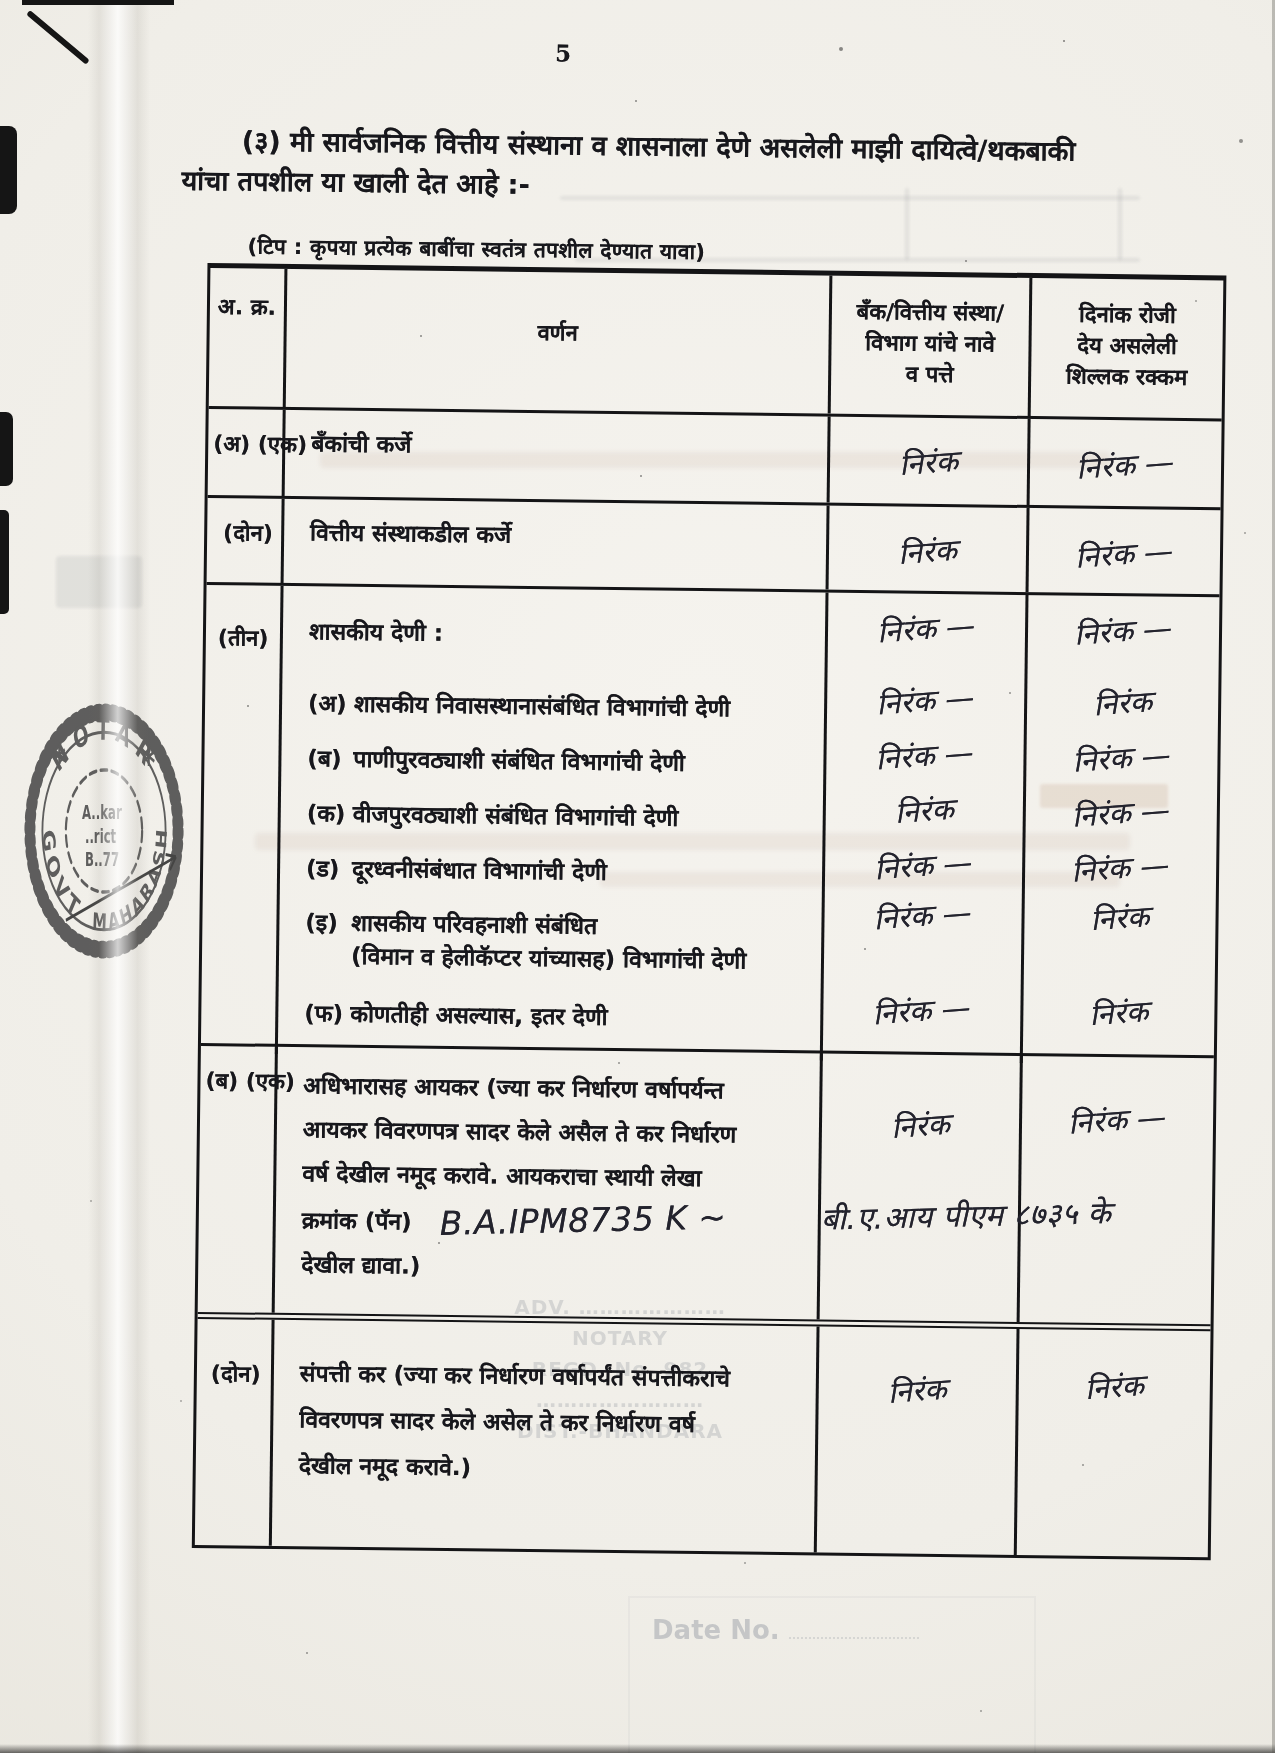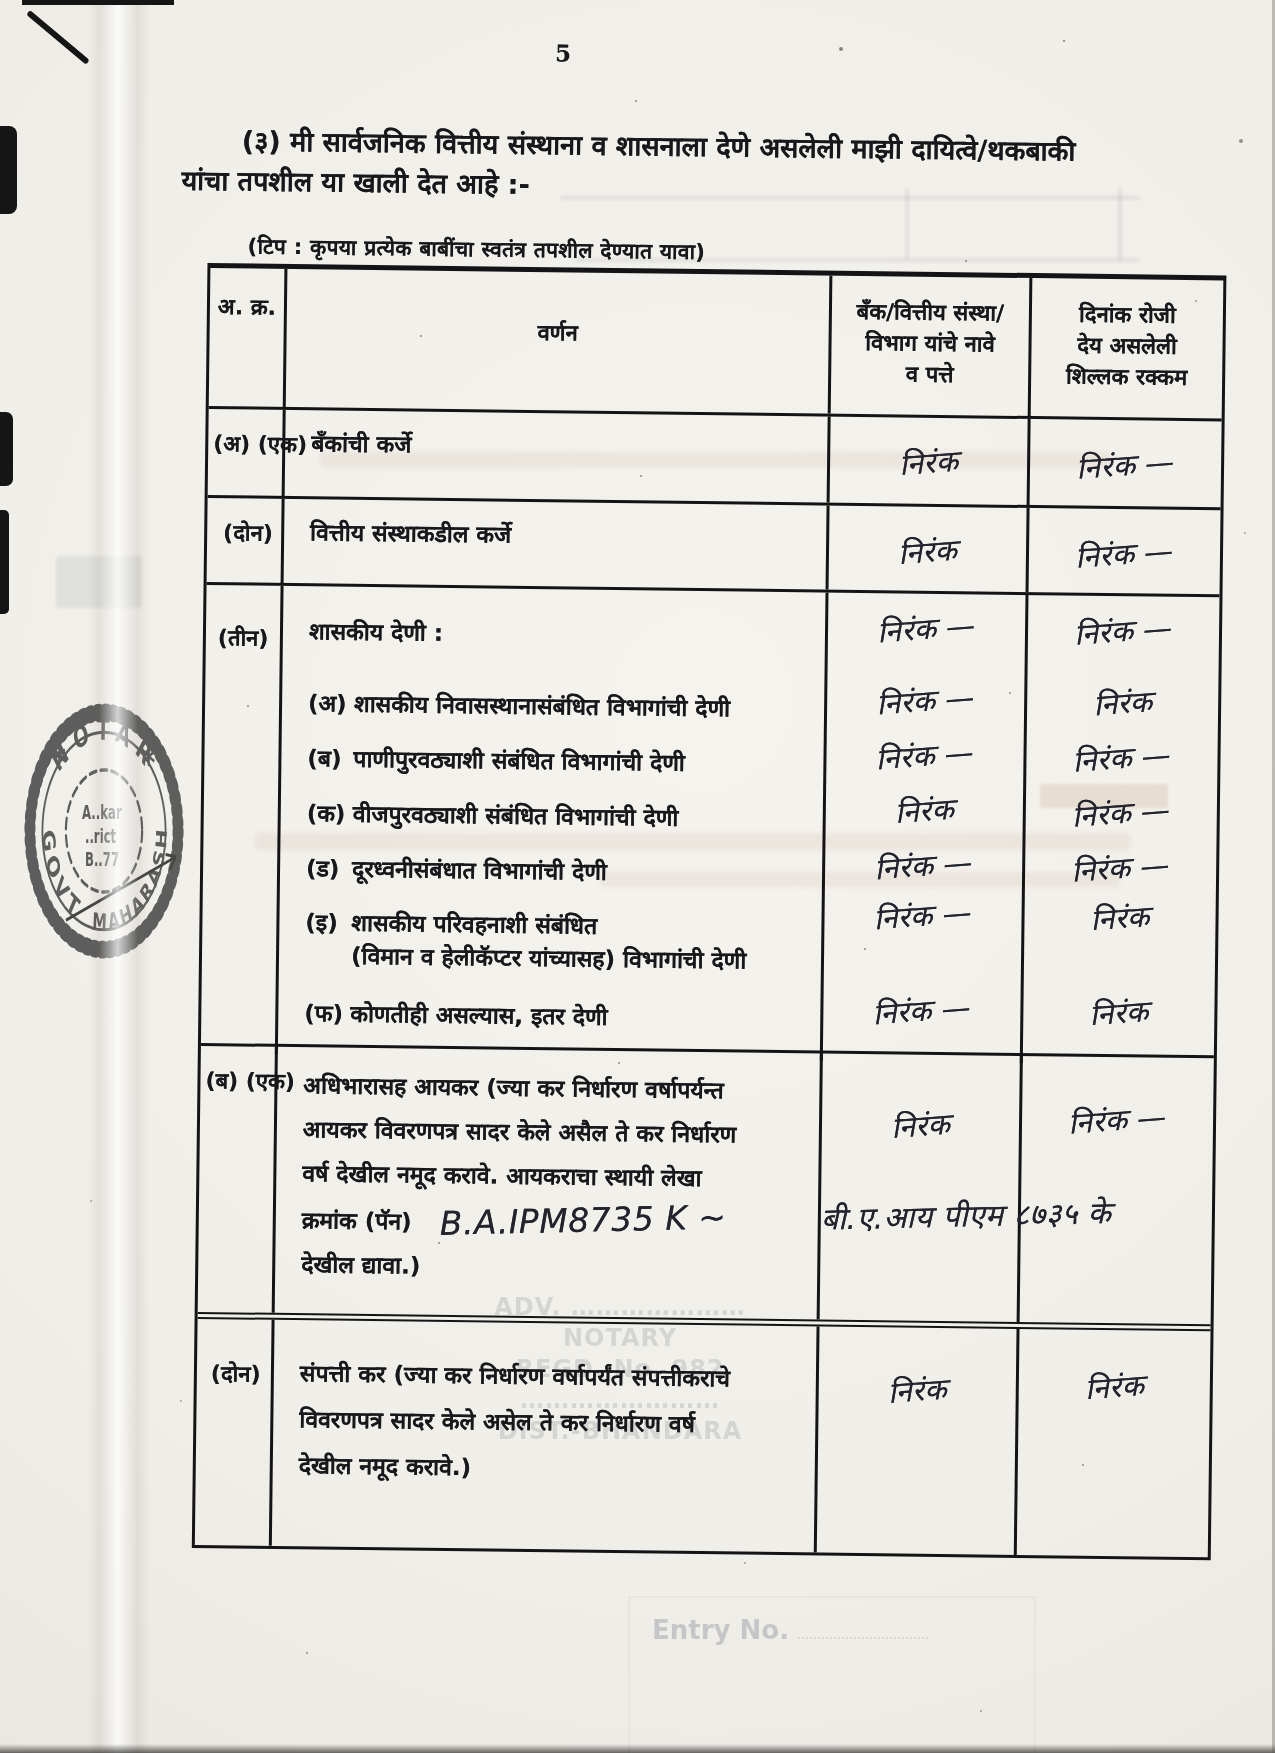--- a/index.html
+++ b/index.html
@@ -45,21 +45,21 @@
   
   .fold{position:absolute;left:88px;top:0;width:62px;height:1753px;z-index:6;pointer-events:none;
         background:linear-gradient(90deg, rgba(110,105,95,0) 0%, rgba(110,105,95,.10) 18%,
                    rgba(255,255,255,.72) 48%, rgba(120,115,105,.12) 80%, rgba(110,105,95,0) 100%);}
   
   .ghost{position:absolute;pointer-events:none;}
   .g-line{background:rgba(150,115,85,.09);filter:blur(2px);border-radius:4px;}
   .g-word{background:rgba(165,105,65,.14);filter:blur(1.5px);border-radius:3px;}
   .g-blob{background:rgba(110,115,125,.12);filter:blur(1.5px);border-radius:4px;}
   .g-notary{left:430px;top:1292px;width:380px;text-align:center;color:#4a5668;opacity:.17;
-            font-weight:bold;font-size:24px;line-height:31px;letter-spacing:1px;filter:blur(.6px);}
+            font-weight:bold;font-size:20px;line-height:31px;letter-spacing:1px;filter:blur(.6px);}
   .g-box{left:628px;top:1596px;width:382px;height:152px;border:2px solid rgba(95,105,122,.20);
          padding:10px 0 0 22px;color:#5a6578;opacity:.28;font-weight:bold;font-size:26px;
          line-height:44px;filter:blur(.7px);}
   .g-box .dots{border-bottom:2px dotted rgba(95,105,122,.6);display:inline-block;width:130px;height:20px;}
   
   .art{position:absolute;background:#151515;z-index:7;}
   .a-topline{left:22px;top:0;width:152px;height:5px;}
   .a-diag{left:30px;top:10px;width:78px;height:6px;transform:rotate(40deg);transform-origin:0 0;border-radius:3px;}
   .a-b1{left:0;top:126px;width:17px;height:88px;border-radius:0 8px 8px 0;}
   .a-b2{left:0;top:412px;width:13px;height:74px;border-radius:0 7px 7px 0;}
@@ -95,21 +95,21 @@
 
   <div class="ghost g-notary">
     <div>ADV. …………………</div>
     <div>NOTARY</div>
     <div>REGD. No. 982</div>
     <div>……………………</div>
     <div>DIST.-BHANDARA</div>
   </div>
 
   <div class="ghost g-box">
-    <div><span>Entry No.</span> <span class="dots"></span></div>
+    <div><span>Date No.</span> <span class="dots"></span></div>
   </div>
 
   <div class="content">
 
     <div class="pageno">5</div>
 
     <div class="heading">
       <div class="l1">(३)    मी सार्वजनिक वित्तीय संस्थाना व शासनाला देणे असलेली माझी दायित्वे/थकबाकी</div>
       <div class="l2">यांचा तपशील या खाली देत आहे :-</div>
     </div>

